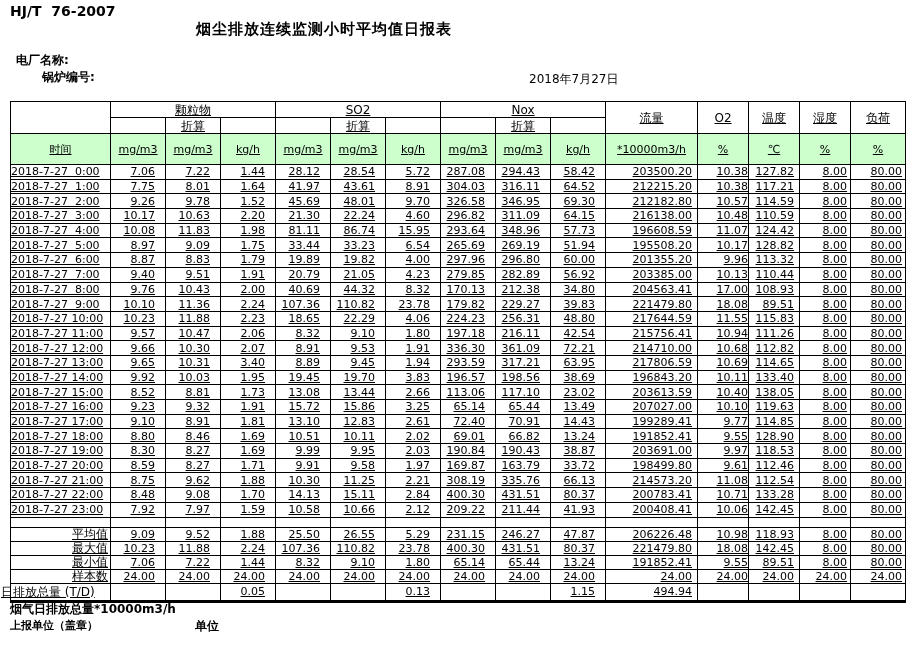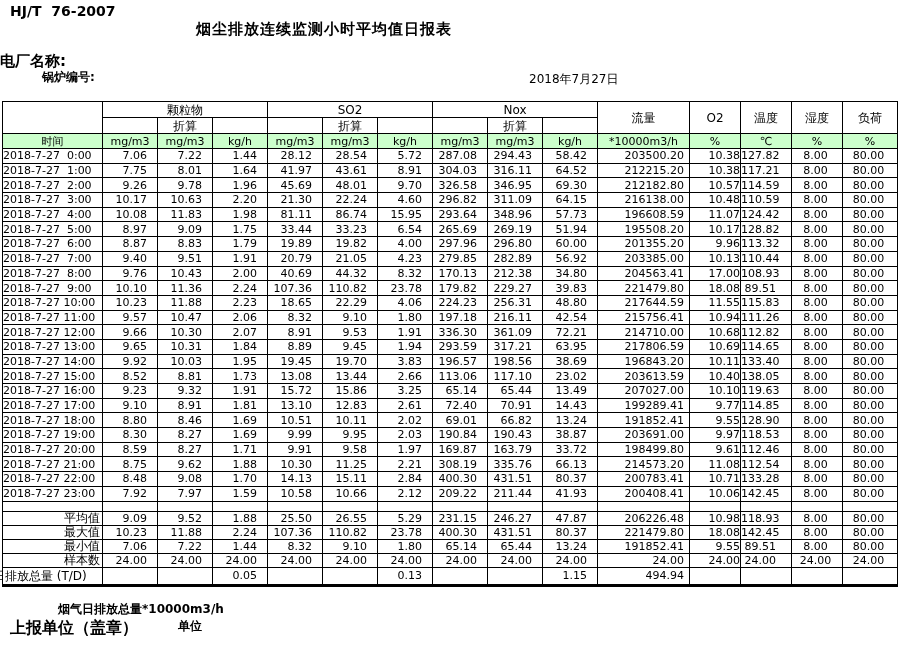--- a/index.html
+++ b/index.html
@@ -2,43 +2,43 @@
 <html style="--green: #ccffcc; --bd: #000000;"><head>
 <meta charset="utf-8">
 <style>
   :root { --green:#ccffcc; --bd:#000; }
   * { margin:0; padding:0; box-sizing:border-box; }
   body { width:912px; height:645px; background:#fff; color:#000;
          font-family:"DejaVu Sans","Liberation Sans",sans-serif; position:relative; overflow:hidden; }
   .abs { position:absolute; white-space:pre; }
   #std-no    { left:10px; top:3px;  font-size:14px; font-weight:bold; }
   #rpt-title { left:196px; top:20px; font-size:15px; font-weight:bold; letter-spacing:1px; }
-  #plant-lbl { left:0; top:52px; font-size:15px; font-weight:bold; }
+  #plant-lbl { left:16px; top:52px; font-size:12px; font-weight:bold; }
   #boiler-lbl{ left:10px; top:69px; font-size:12px; font-weight:bold;margin-left:32px; }
   #rpt-date  { left:529px; top:71px; font-size:12px;text-align:center; }
-  #foot1 { left:10px; top:601px; font-size:12px; font-weight:bold;margin-left:48px; }
-  #foot2 { left:10px; top:618px; font-size:16px; font-weight:bold; }
-  #foot2-unit { left:178px; top:618px; font-size:12px; font-weight:bold; }
-
-  table { position:absolute; left:2px; top:101px; width:895px;
-          border-collapse:collapse; table-layout:fixed; }
+  #foot1 { left:10px; top:601px; font-size:12px; font-weight:bold; }
+  #foot2 { left:10px; top:618px; font-size:11px; font-weight:bold; }
+  #foot2-unit { left:195px; top:618px; font-size:12px; font-weight:bold; }
+
+  table { position:absolute; left:10px; top:101px; width:895px;
+          border-collapse:collapse; table-layout:fixed;text-decoration:underline; }
   td { border:1px solid var(--bd); font-size:11px; line-height:1;
        overflow:visible; padding:0; vertical-align:middle; }
   thead td { text-align:center; font-size:12px; }
   tr.h1 { height:16px; } tr.h2 { height:16px; }
-  tr.h3 { height:15px;padding-left:16px; } tr.h3 td { background:var(--green); font-size:11px; text-align:center; }
+  tr.h3 { height:31px;padding-left:16px; } tr.h3 td { background:var(--green); font-size:11px; text-align:center; }
   tr.dr { height:14.7px; }  tr.sr { height:14px; } tr.tr-total { height:18px; }
   tr.spacer { height:10px; }
   tr.tr-total td { border-bottom:3px solid var(--bd); }
   td.ct  { padding-right:2px; white-space:pre; }
   td.num { text-align:right; padding-right:10px; }
   td.flow{ text-align:right; padding-right:5px;margin-top:34px; }
   td.ctr { text-align:right; }
-  td.rt5 { text-align:right; padding-right:15px; }
-  td.rt3 { text-align:center; padding-right:3px; }
+  td.rt5 { text-align:right; padding-right:5px; }
+  td.rt3 { text-align:right; padding-right:3px; }
   td.lbl { text-align:right; padding-right:2px; font-size:12px; white-space:pre; }
   td.total-label { text-align:left; font-size:12px; }
   td.total-label span { position:relative; left:-10px; white-space:nowrap; }
 </style>
 </head>
 <body>
 
 <div class="abs" id="std-no">HJ/T  76-2007</div>
 <div class="abs" id="rpt-title">烟尘排放连续监测小时平均值日报表</div>
 <div class="abs" id="plant-lbl">电厂名称:</div>
@@ -140,21 +140,21 @@
         <td class="ctr">10.38</td>
         <td class="rt5">117.21</td>
         <td class="rt3">8.00</td>
         <td class="rt3">80.00</td>
       </tr>
 
       <tr class="dr">
         <td class="ct">2018-7-27  2:00</td>
         <td class="num">9.26</td>
         <td class="num">9.78</td>
-        <td class="num">1.96</td>
+        <td class="num">1.52</td>
         <td class="num">45.69</td>
         <td class="num">48.01</td>
         <td class="num">9.70</td>
         <td class="num">326.58</td>
         <td class="num">346.95</td>
         <td class="num">69.30</td>
         <td class="flow">212182.80</td>
         <td class="ctr">10.57</td>
         <td class="rt5">114.59</td>
         <td class="rt3">8.00</td>
@@ -338,21 +338,21 @@
         <td class="ctr">10.68</td>
         <td class="rt5">112.82</td>
         <td class="rt3">8.00</td>
         <td class="rt3">80.00</td>
       </tr>
 
       <tr class="dr">
         <td class="ct">2018-7-27 13:00</td>
         <td class="num">9.65</td>
         <td class="num">10.31</td>
-        <td class="num">1.84</td>
+        <td class="num">3.40</td>
         <td class="num">8.89</td>
         <td class="num">9.45</td>
         <td class="num">1.94</td>
         <td class="num">293.59</td>
         <td class="num">317.21</td>
         <td class="num">63.95</td>
         <td class="flow">217806.59</td>
         <td class="ctr">10.69</td>
         <td class="rt5">114.65</td>
         <td class="rt3">8.00</td>

